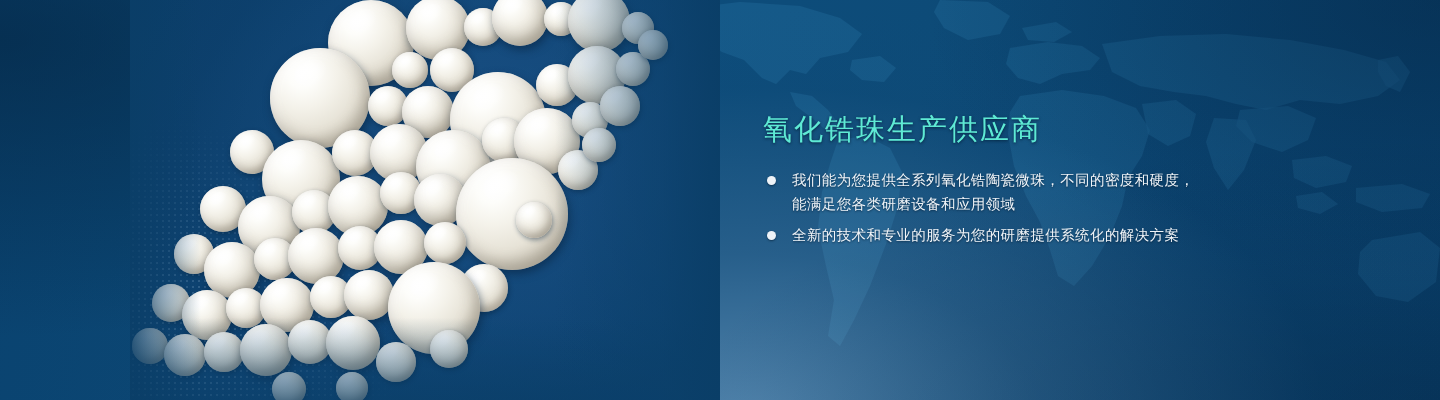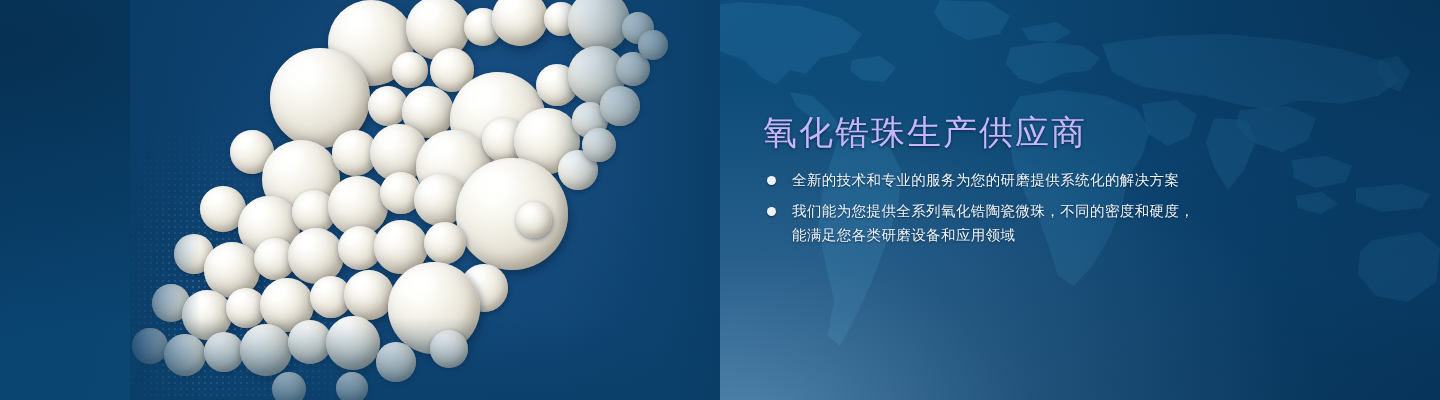--- a/index.html
+++ b/index.html
@@ -118,23 +118,23 @@
 
   
   .content{
     position:absolute;
     left:763px; top:0;
     width:600px; height:400px;
   }
   .headline{
     position:absolute;
     left:0; top:110px;
-    font-size:34px;
+    font-size:29px;
     letter-spacing:2px;
-    color:#c4b5fd;
+    color:#5eead4;
     font-weight:400;
     text-shadow:0 1px 3px rgba(2,24,46,0.75);
     white-space:nowrap;
   }
   .bullets{
     position:absolute;
     left:2px; top:168px;
     width:470px;
     list-style:none;
   }
@@ -283,26 +283,26 @@
   </div>
 
   <div class="content">
 
     <div class="headline">氧化锆珠生产供应商</div>
 
     <ul class="bullets">
 
       <li class="bullet">
         <span class="dot"></span>
-        <span>全新的技术和专业的服务为您的研磨提供系统化的解决方案</span>
-      </li>
-
-      <li class="bullet">
-        <span class="dot"></span>
         <span>我们能为您提供全系列氧化锆陶瓷微珠，不同的密度和硬度，</span>
         <span class="line2">能满足您各类研磨设备和应用领域</span>
       </li>
 
+      <li class="bullet">
+        <span class="dot"></span>
+        <span>全新的技术和专业的服务为您的研磨提供系统化的解决方案</span>
+      </li>
+
 
     </ul>
   </div>
 
 </div>
 
 </body></html>

